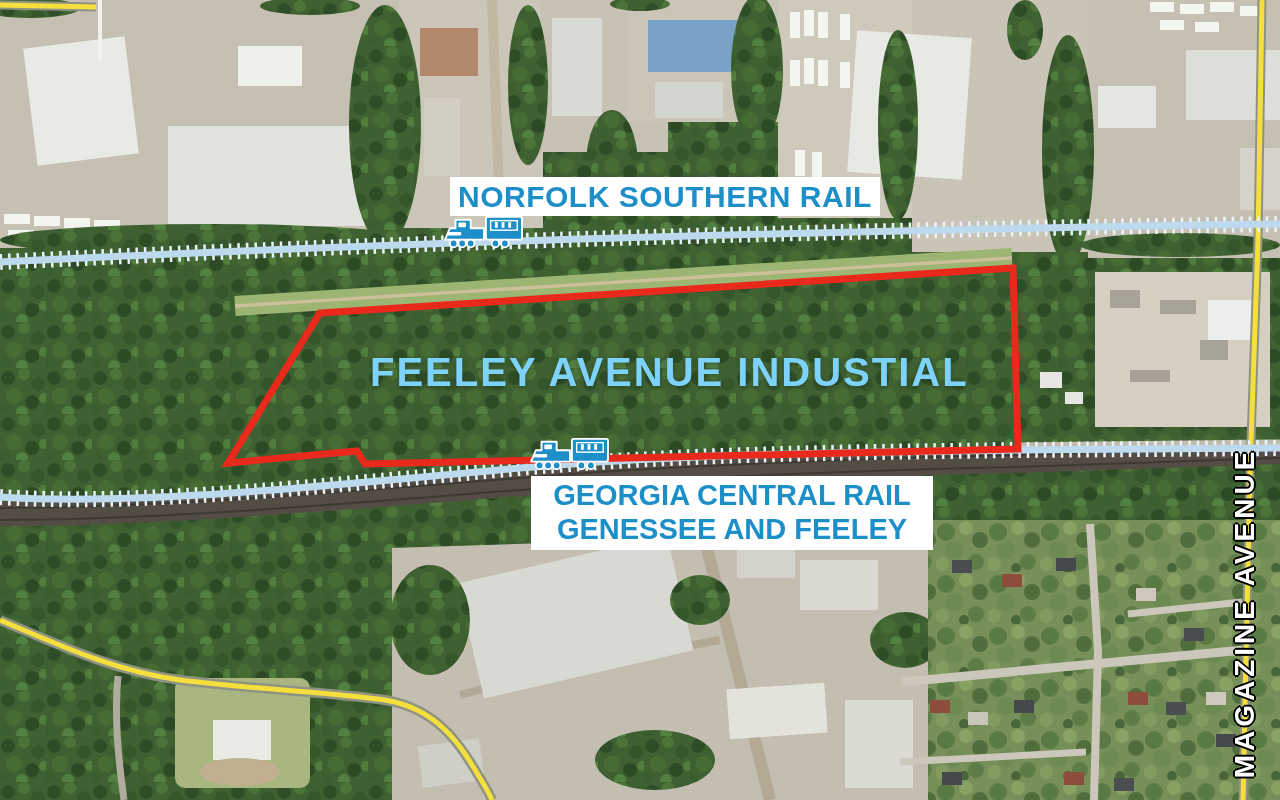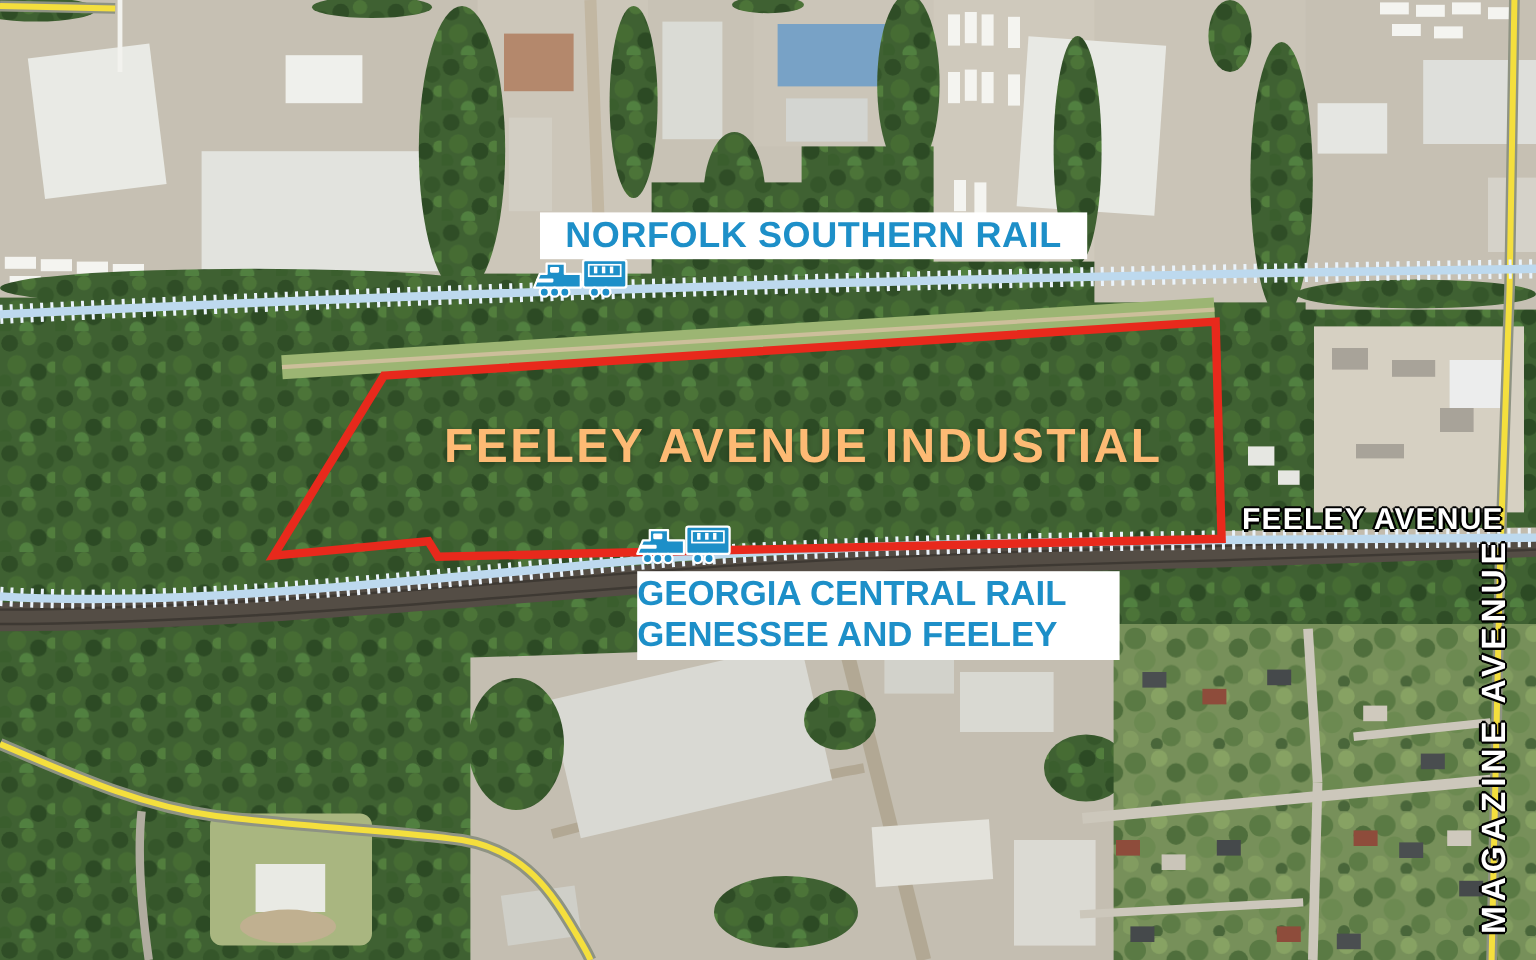--- a/index.html
+++ b/index.html
@@ -12,24 +12,24 @@
   .stage{
     position:relative;width:1280px;height:800px;overflow:hidden;
     font-family:"Liberation Sans",sans-serif;background:#40612f;
   }
   svg.base{position:absolute;left:0;top:0;display:block;}
   
   .label-box{
     position:absolute;background:#ffffff;color:var(--rail-label-blue);
     font-weight:bold;white-space:nowrap;
   }
-  .norfolk{left:450px;top:177px;font-size:30px;line-height:39px;padding:0 21px;letter-spacing:.5px;}
-  .georgia{left:531px;top:476px;width:402px;font-size:29px;line-height:34px;padding:2px 0 4px;}
+  .norfolk{left:450px;top:177px;font-size:30px;line-height:39px;padding:0 8px;letter-spacing:.5px;}
+  .georgia{left:531px;top:476px;width:402px;text-align:center;font-size:29px;line-height:34px;padding:2px 0 4px;}
   .site-title{
-    position:absolute;left:370px;top:350px;color:#fdba74;font-weight:bold;
+    position:absolute;left:370px;top:350px;color:#7dd3fc;font-weight:bold;
     font-size:40px;letter-spacing:2px;white-space:nowrap;
     text-shadow:0 2px 4px rgba(0,0,0,.25);
   }
   .street-label{
     position:absolute;color:#ffffff;font-weight:bold;white-space:nowrap;
     text-shadow:-2px 0 0 #000,2px 0 0 #000,0 -2px 0 #000,0 2px 0 #000,
                 -1px -1px 0 #000,1px -1px 0 #000,-1px 1px 0 #000,1px 1px 0 #000;
   }
   .feeley{left:1035px;top:419px;font-size:25px;letter-spacing:1px;}
   .magazine{
@@ -256,21 +256,20 @@
       <circle class="tb" cx="12" cy="31" r="4" stroke="#ffffff" stroke-width="2"></circle>
       <circle class="tb" cx="21" cy="31" r="4" stroke="#ffffff" stroke-width="2"></circle>
       <circle class="tb" cx="30" cy="31" r="4" stroke="#ffffff" stroke-width="2"></circle>
       <circle class="tb" cx="56" cy="31" r="4" stroke="#ffffff" stroke-width="2"></circle>
       <circle class="tb" cx="66" cy="31" r="4" stroke="#ffffff" stroke-width="2"></circle>
     </svg>
   </div>
 
   <div class="site-title">FEELEY AVENUE INDUSTIAL</div>
 
-  <div class="street-label feeley">FEELEY AVENUE</div>
 
   <div class="train train2">
     <svg viewBox="0 0 88 40">
       <rect class="tb" x="46" y="3" width="38" height="24" rx="2" stroke="#ffffff" stroke-width="2"></rect>
       <rect x="51" y="7" width="28" height="10" fill="none" stroke="#ffffff" stroke-width="1.5"></rect>
       <rect x="55.5" y="8.5" width="3" height="6" fill="#ffffff"></rect>
       <rect x="62.5" y="8.5" width="3" height="6" fill="#ffffff"></rect>
       <rect x="69.5" y="8.5" width="3" height="6" fill="#ffffff"></rect>
       <path class="tb" d="M3,27 L8,15 L14,15 L14,6 L30,6 L30,15 L44,15 L44,27 Z" stroke="#ffffff" stroke-width="2" stroke-linejoin="round"></path>
       <rect x="17" y="9" width="8" height="5" rx="1" fill="#ffffff"></rect>

